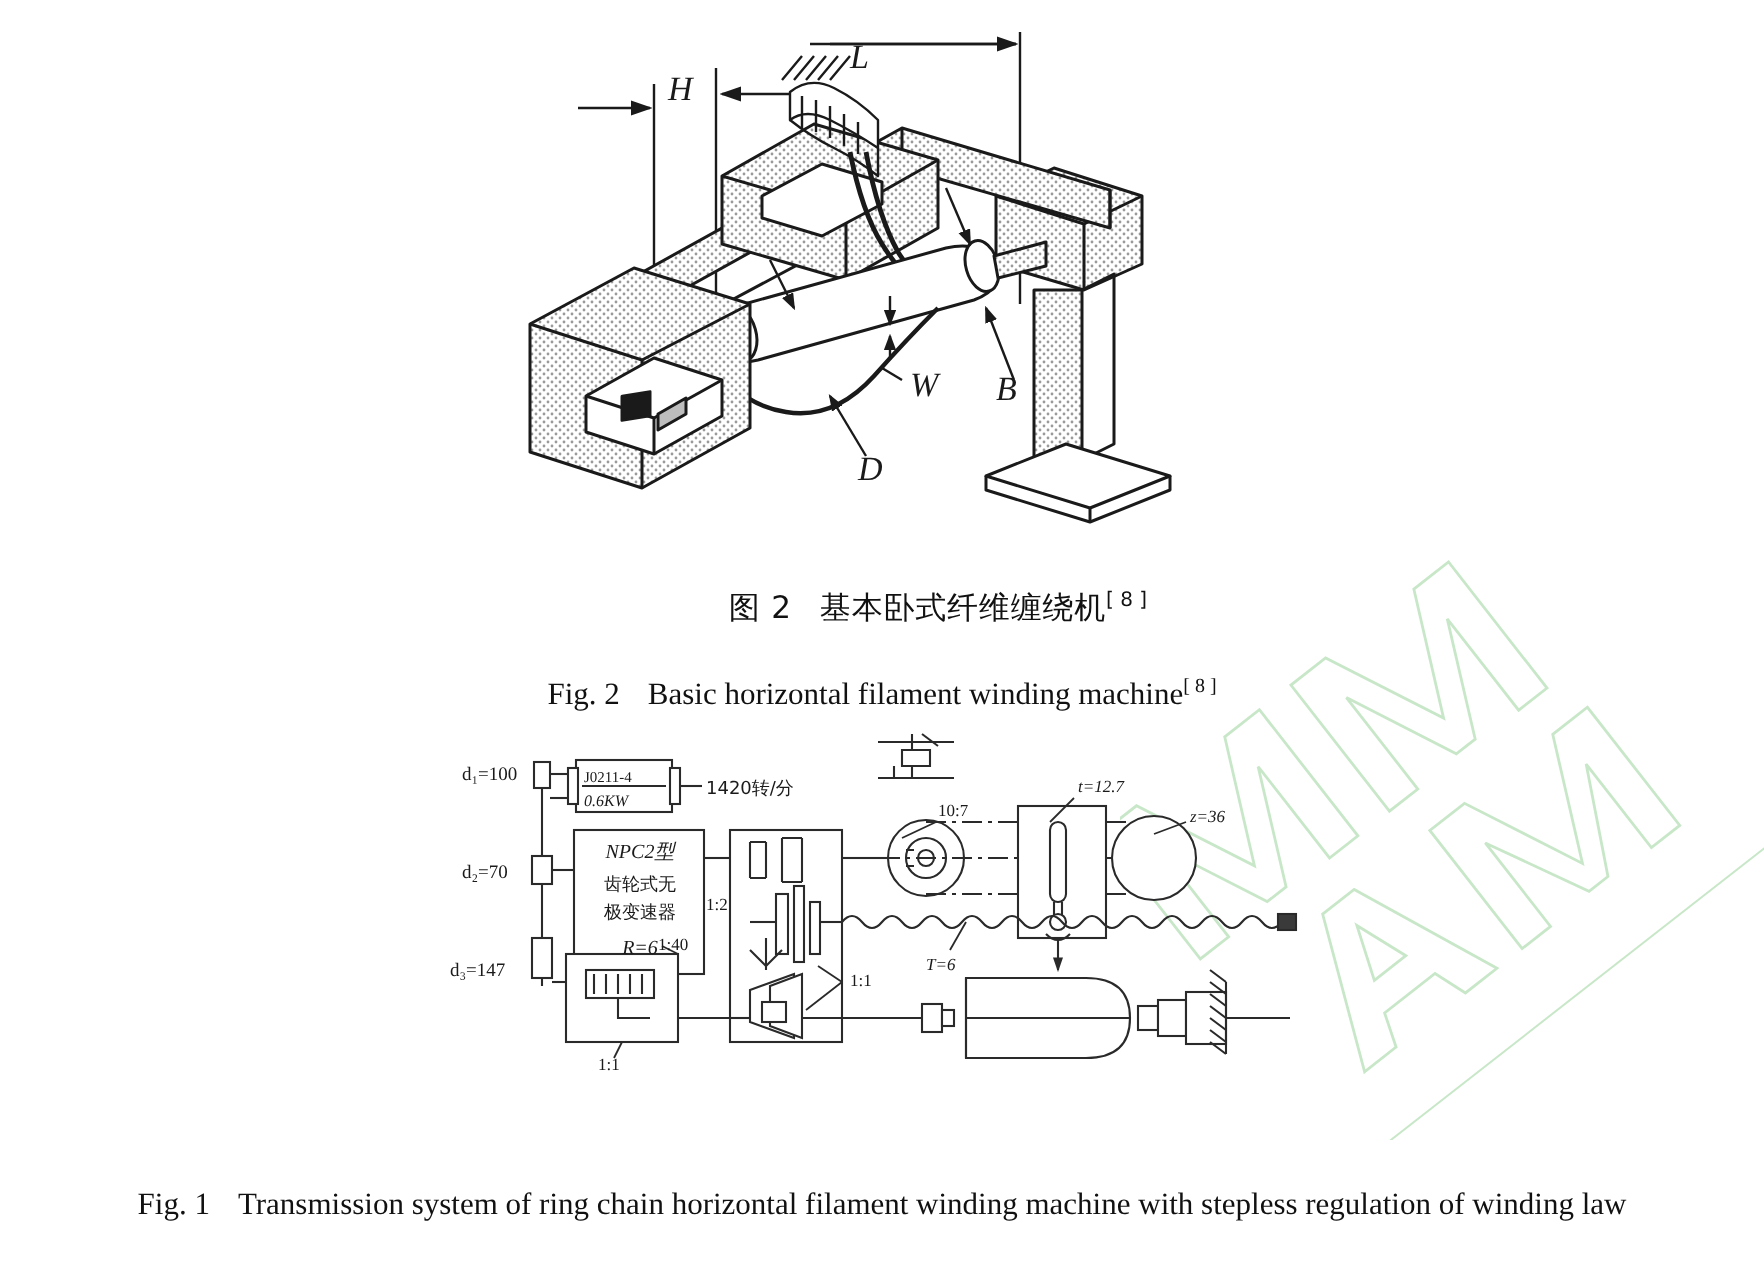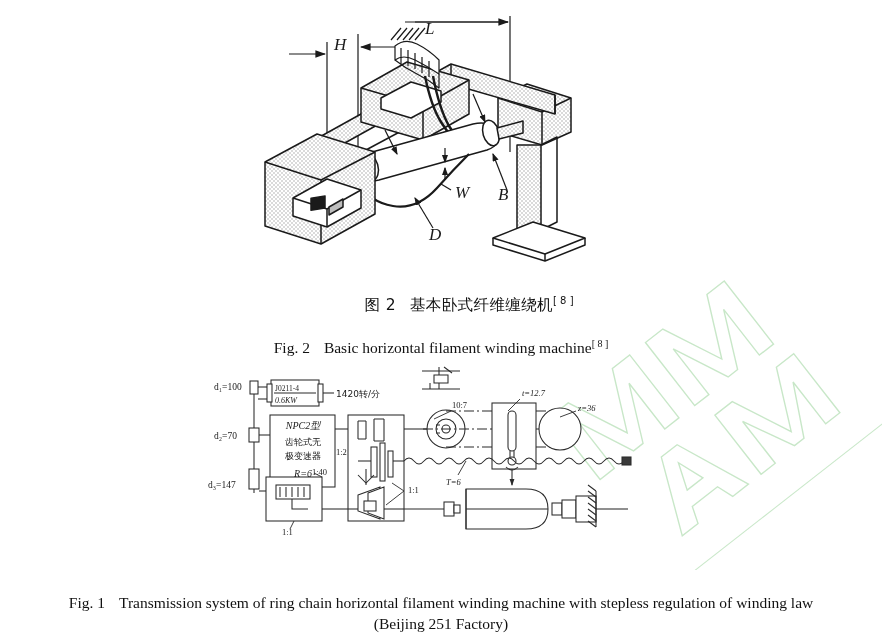--- a/index.html
+++ b/index.html
@@ -19,21 +19,21 @@
     position:absolute;left:560px;top:270px;width:330px;height:300px;
     pointer-events:none;opacity:.85;
   }
   .watermark svg{width:100%;height:100%;}
 
   
   .fig2-wrap{position:absolute;left:255px;top:2px;width:340px;height:280px;}
   .fig2-wrap svg{width:100%;height:100%;}
 
   
-  .fig3-wrap{position:absolute;left:208px;top:363px;width:440px;height:175px;}
+  .fig3-wrap{position:absolute;left:225px;top:363px;width:440px;height:175px;}
   .fig3-wrap svg{width:100%;height:100%;}
 
   
   .cap{position:absolute;width:882px;text-align:center;line-height:1.35;}
   .cap-cn{font-family:"DejaVu Sans", sans-serif;font-size:15.5px;letter-spacing:.4px;padding-left:28px;}
   .cap-en{font-family:"Liberation Serif", serif;font-size:15.5px;}
   .cap-cn .lead,.cap-en .lead{margin-right:14px;}
   .sup{font-size:10px;vertical-align:super;letter-spacing:0;}
 
   #cap2cn{top:294px;}
@@ -363,16 +363,15 @@
         <text x="314" y="33" font-style="italic">t=12.7</text>
         <text x="370" y="48" font-style="italic">z=36</text>
         <text x="238" y="122" font-style="italic">T=6</text>
       </g>
     </svg>
   </div>
 
 
   <div class="cap cap-en" id="cap3en">
     <span class="lead">Fig. 1</span><span>Transmission system of ring chain horizontal filament winding machine with stepless regulation of winding law</span>
-    <span class="l2">(Beijing 251 Factory)</span>
   </div>
 
 </div>
 
 </body></html>

